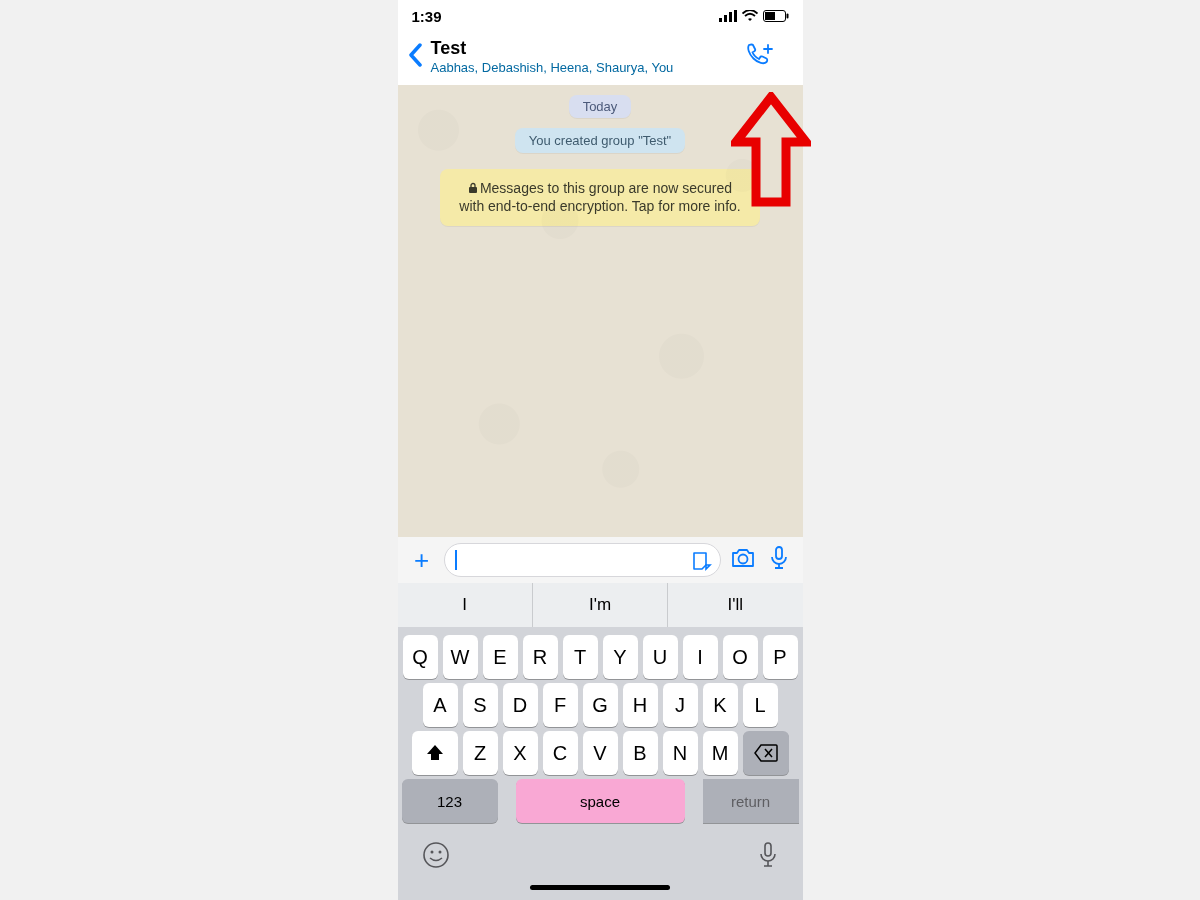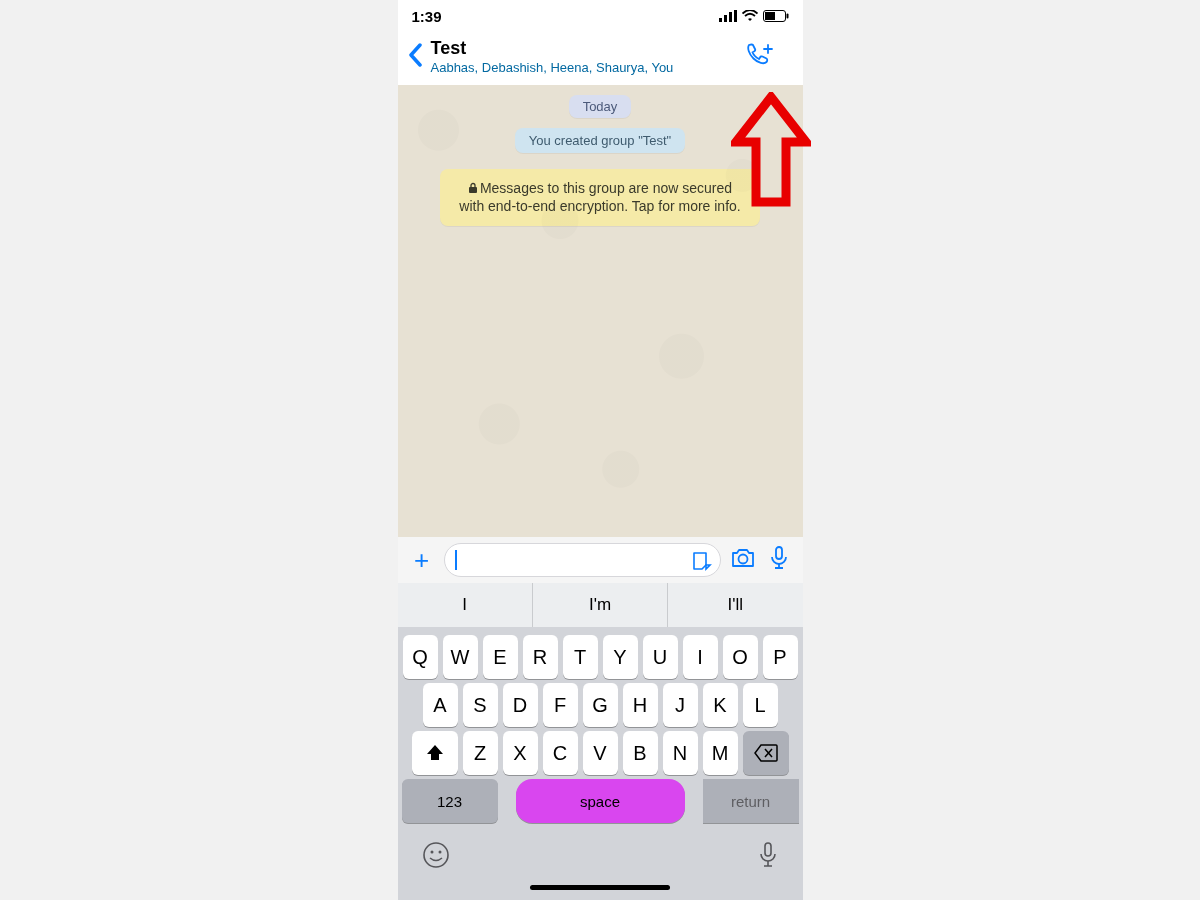--- a/index.html
+++ b/index.html
@@ -148,21 +148,21 @@
     box-shadow: 0 1px 0 rgba(0,0,0,0.3);
     width: 35px; height: 44px;
     display: flex; align-items: center; justify-content: center;
     font-size: 20px; color: #000;
   }
   .krow2 { padding: 0 20px; }
   .key-wide { flex: 0 0 46px; height: 44px; background: #adb0b8; border-radius: 6px; box-shadow: 0 1px 0 rgba(0,0,0,0.3); display:flex; align-items:center; justify-content:center;}
   .key-shift { background:#fff; }
   .bottomrow { display:flex; gap:18px; }
   .key-123 { flex: 0 0 96px; height:44px; background:#adb0b8; border-radius:6px; box-shadow:0 1px 0 rgba(0,0,0,0.3); display:flex; align-items:center; justify-content:center; font-size:15px;}
-  .key-space { flex:1; height:44px; background:#d946ef; border-radius:16px; box-shadow:0 1px 0 rgba(0,0,0,0.3); display:flex; align-items:center; justify-content:center; font-size:15px;}
+  .key-space { flex:1; height:44px; background:#f9a8d4; border-radius:6px; box-shadow:0 1px 0 rgba(0,0,0,0.3); display:flex; align-items:center; justify-content:center; font-size:15px;}
   .key-return { flex: 0 0 96px; height:44px; background:#adb0b8; border-radius:0; box-shadow:0 1px 0 rgba(0,0,0,0.3); display:flex; align-items:center; justify-content:center; font-size:15px; color:#5e5e62;}
   .kb-bottom { display:flex; justify-content:space-between; align-items:center; padding: 14px 20px 6px 20px; }
   .home-indicator { width: 140px; height: 5px; background:#000; border-radius: 3px; margin: 6px auto 6px auto; }
   
   .annotation-arrow {
     position: absolute;
     right: -8px;
     top: 92px;
     pointer-events: none;
   }

